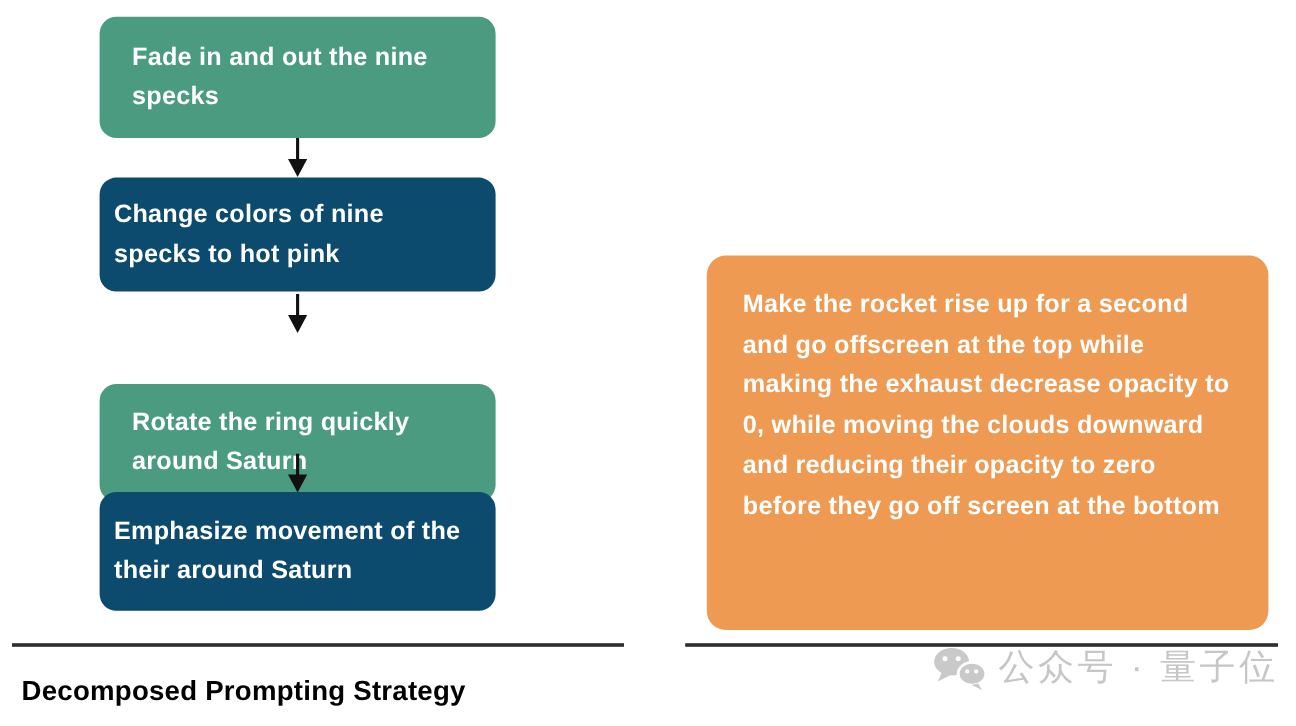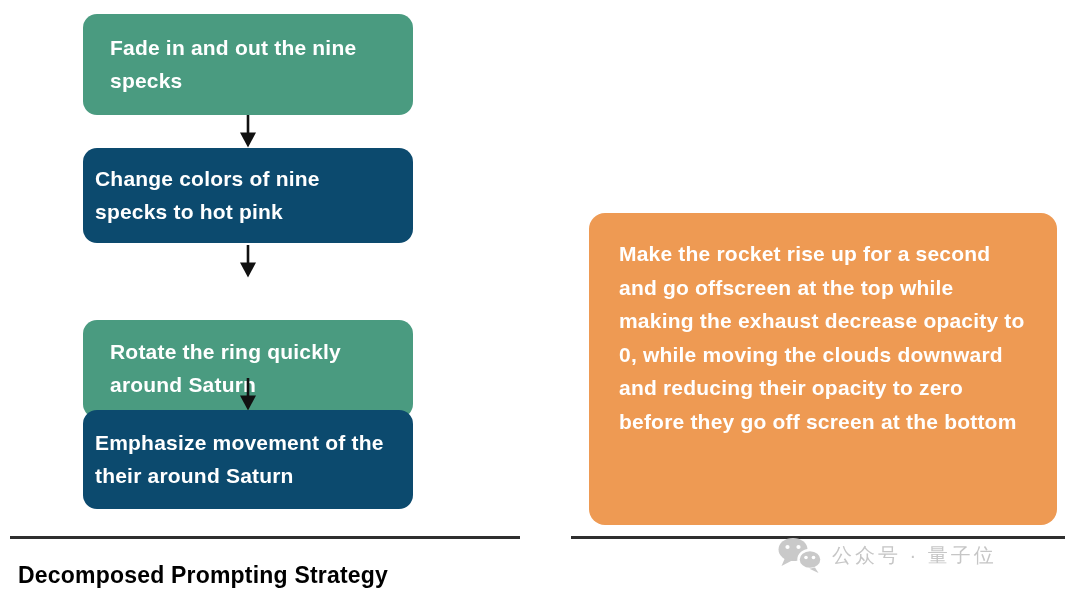--- a/index.html
+++ b/index.html
@@ -43,21 +43,21 @@
     font-size: 23px; font-weight: 700; color: #000000;
     letter-spacing: 0.2px; white-space: nowrap; z-index: 2;
   }
   .panel-label-left  { left: 18px; }
   .panel-label-right { left: 571px; }
 
   
   .watermark {
     position: absolute; left: 776px; top: 536px;
     display: flex; align-items: center; gap: 8px;
-    color: #c6c6c6; font-size: 20px; letter-spacing: 3px;
+    color: #c6c6c6; font-size: 30px; letter-spacing: 3px;
     z-index: 1; font-family: sans-serif;
   }
   .watermark .wm-text { white-space: nowrap; }
 </style>
 </head>
 <body>
 
 <div class="canvas">
 
   <div class="flow-box bg-green" style="top:14px;height:101px;">

